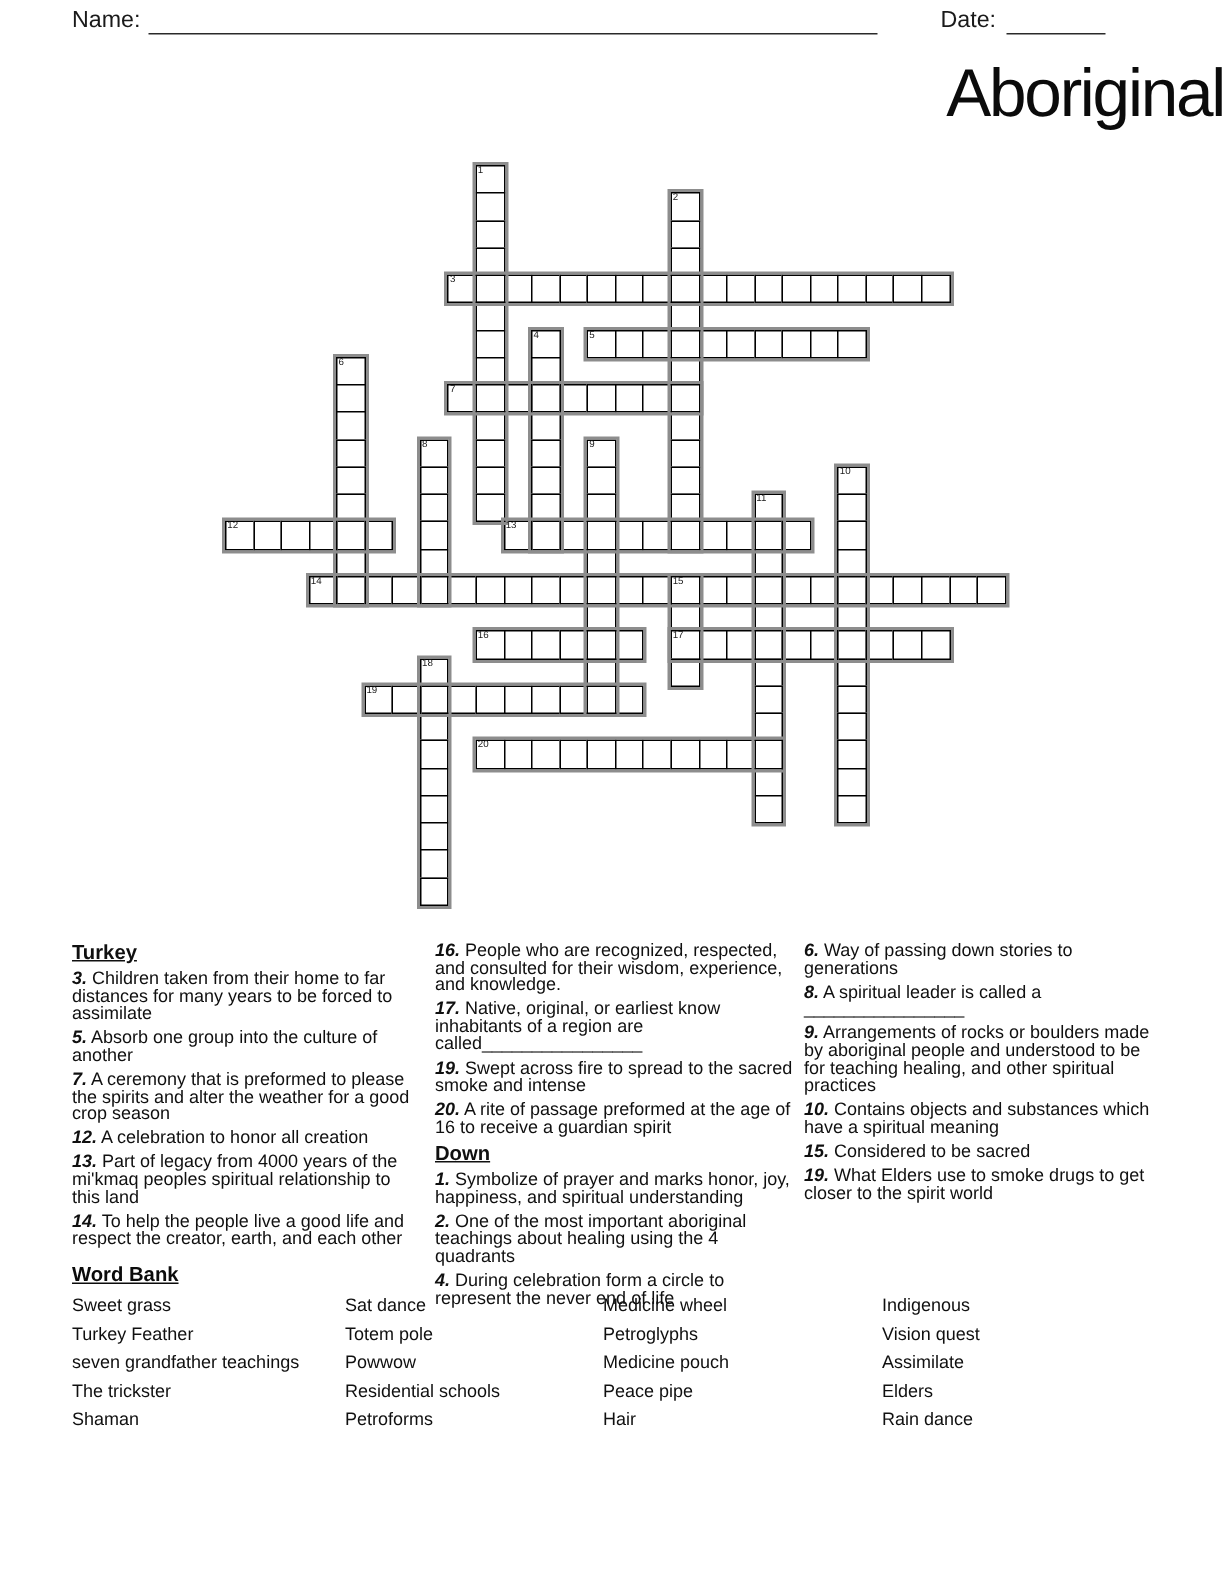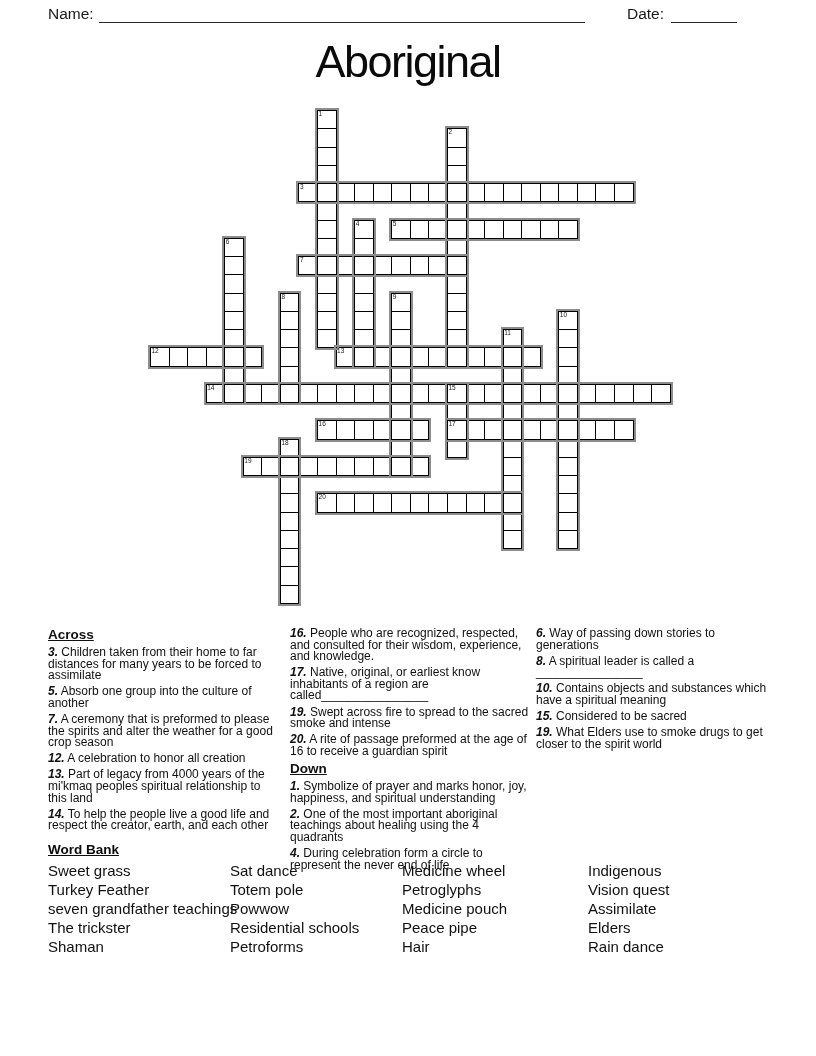--- a/index.html
+++ b/index.html
@@ -8,42 +8,42 @@
 
   
   .lbl{position:absolute;font-size:15.5px;color:#1a1a1a;white-space:nowrap;}
   .blank{position:absolute;border-bottom:1.5px solid #2a2a2a;height:16px;}
   #name-label{left:48px;top:5px;}
   #name-line{left:99px;top:6px;width:486px;}
   #date-label{left:627px;top:5px;}
   #date-line{left:671px;top:6px;width:66px;}
 
   
-  .title{position:absolute;left:0;right:0;top:36px;margin:0;text-align:center;
+  .title{position:absolute;left:0;right:0;top:36px;margin:0;text-align:right;
          font-size:45px;font-weight:500;letter-spacing:-1.5px;color:#0b0b0b;}
 
   
   #grid .cell{position:absolute;background:#fff;border:1px solid #000;
               box-sizing:border-box;z-index:1;}
   #grid .w-outline{position:absolute;border:2px solid #8d8d8d;background:transparent;
               box-sizing:border-box;z-index:2;pointer-events:none;}
   #grid .cnumber{position:absolute;z-index:3;font-size:6.5px;line-height:1;
               color:#1a1a1a;pointer-events:none;}
 
   
   .clue-col{position:absolute;font-size:12px;line-height:11.6px;color:#101010;}
   .clue{margin:0 0 4.5px 0;}
   .clue b{font-weight:bold;font-style:italic;}
   .clue-head{font-size:13.5px;font-weight:bold;text-decoration:underline;
              margin:0 0 5px 0;line-height:14px;}
 
   
   .wb-head{position:absolute;left:48px;top:842px;font-size:13.5px;font-weight:bold;
            text-decoration:underline;color:#0b0b0b;}
-  .wb-col{position:absolute;top:861px;font-size:15px;line-height:19px;color:#101010;}
+  .wb-col{position:absolute;top:861px;font-size:12px;line-height:19px;color:#101010;}
   .wb-item{white-space:nowrap;}
 </style>
 </head>
 <body>
 
 <div class="page">
 
   <span class="lbl" id="name-label">Name:</span>
   <span class="blank" id="name-line"></span>
   <span class="lbl" id="date-label">Date:</span>
@@ -278,41 +278,42 @@
       <div class="w-outline" style="left: 277.92px; top: 436.5px; width: 23.56px; height: 169.25px;"></div>
       <div class="cnumber" style="left: 281.42px; top: 439.5px;">18</div>
       <div class="w-outline" style="left: 240.8px; top: 454.75px; width: 190.6px; height: 23.25px;"></div>
       <div class="cnumber" style="left: 244.3px; top: 457.75px;">19</div>
       <div class="w-outline" style="left: 315.04px; top: 491.25px; width: 209.16px; height: 23.25px;"></div>
       <div class="cnumber" style="left: 318.54px; top: 494.25px;">20</div>
     </div>
 
   <div id="clues">
       <div class="clue-col" style="left: 48px; top: 628px; width: 233px;">
-        <div class="clue-head">Across</div>
+        <div class="clue-head">Turkey</div>
         <div class="clue"><b>3.</b> Children taken from their home to far distances for many years to be forced to assimilate</div>
         <div class="clue"><b>5.</b> Absorb one group into the culture of another</div>
         <div class="clue"><b>7.</b> A ceremony that is preformed to please the spirits and alter the weather for a good crop season</div>
         <div class="clue"><b>12.</b> A celebration to honor all creation</div>
         <div class="clue"><b>13.</b> Part of legacy from 4000 years of the mi'kmaq peoples spiritual relationship to this land</div>
         <div class="clue"><b>14.</b> To help the people live a good life and respect the creator, earth, and each other</div>
       </div>
       <div class="clue-col" style="left: 290px; top: 628px; width: 240px;">
         <div class="clue"><b>16.</b> People who are recognized, respected, and consulted for their wisdom, experience, and knowledge.</div>
         <div class="clue"><b>17.</b> Native, original, or earliest know inhabitants of a region are called________________</div>
         <div class="clue"><b>19.</b> Swept across fire to spread to the sacred smoke and intense</div>
         <div class="clue"><b>20.</b> A rite of passage preformed at the age of 16 to receive a guardian spirit</div>
         <div class="clue-head">Down</div>
         <div class="clue"><b>1.</b> Symbolize of prayer and marks honor, joy, happiness, and spiritual understanding</div>
         <div class="clue"><b>2.</b> One of the most important aboriginal teachings about healing using the 4 quadrants</div>
         <div class="clue"><b>4.</b> During celebration form a circle to represent the never end of life</div>
       </div>
       <div class="clue-col" style="left: 536px; top: 628px; width: 232px;">
         <div class="clue"><b>6.</b> Way of passing down stories to generations</div>
         <div class="clue"><b>8.</b> A spiritual leader is called a ________________</div>
+        <div class="clue"><b>9.</b> Arrangements of rocks or boulders made by aboriginal people and understood to be for teaching healing, and other spiritual practices</div>
         <div class="clue"><b>10.</b> Contains objects and substances which have a spiritual meaning</div>
         <div class="clue"><b>15.</b> Considered to be sacred</div>
         <div class="clue"><b>19.</b> What Elders use to smoke drugs to get closer to the spirit world</div>
       </div>
     </div>
 
   <div class="wb-head">Word Bank</div>
   <div id="wordbank">
       <div class="wb-col" style="left: 48px;">
         <div class="wb-item">Sweet grass</div>

